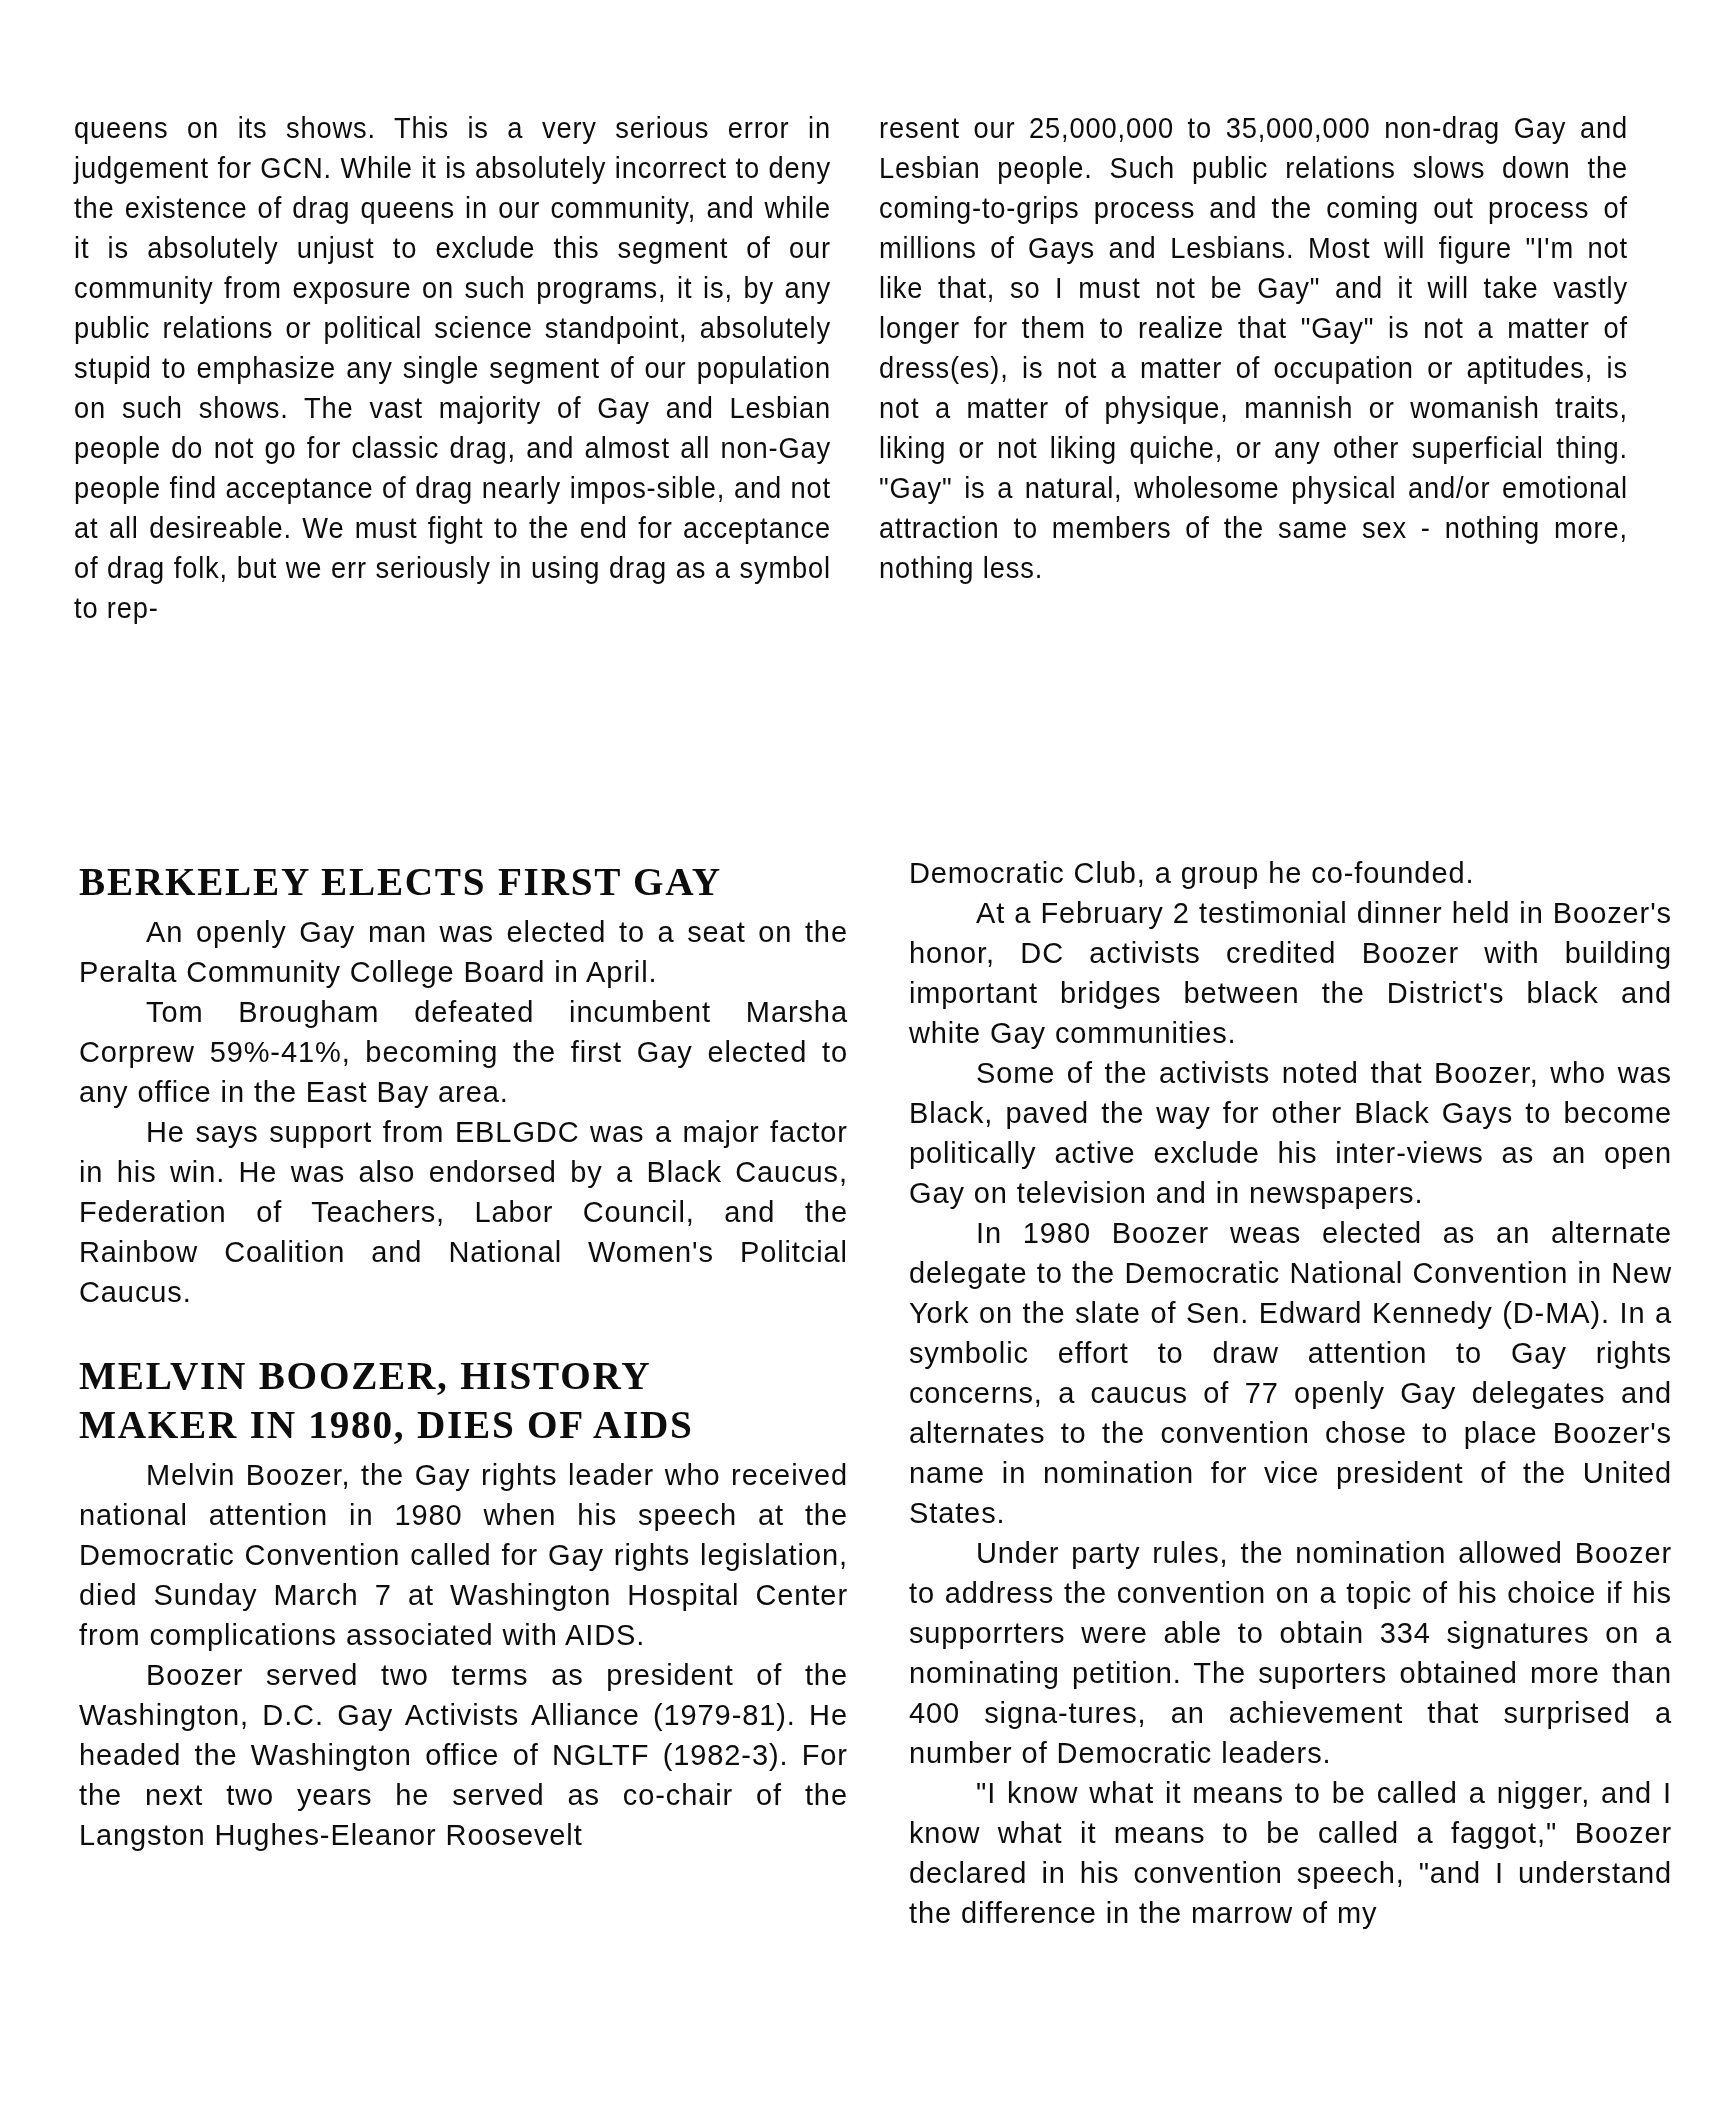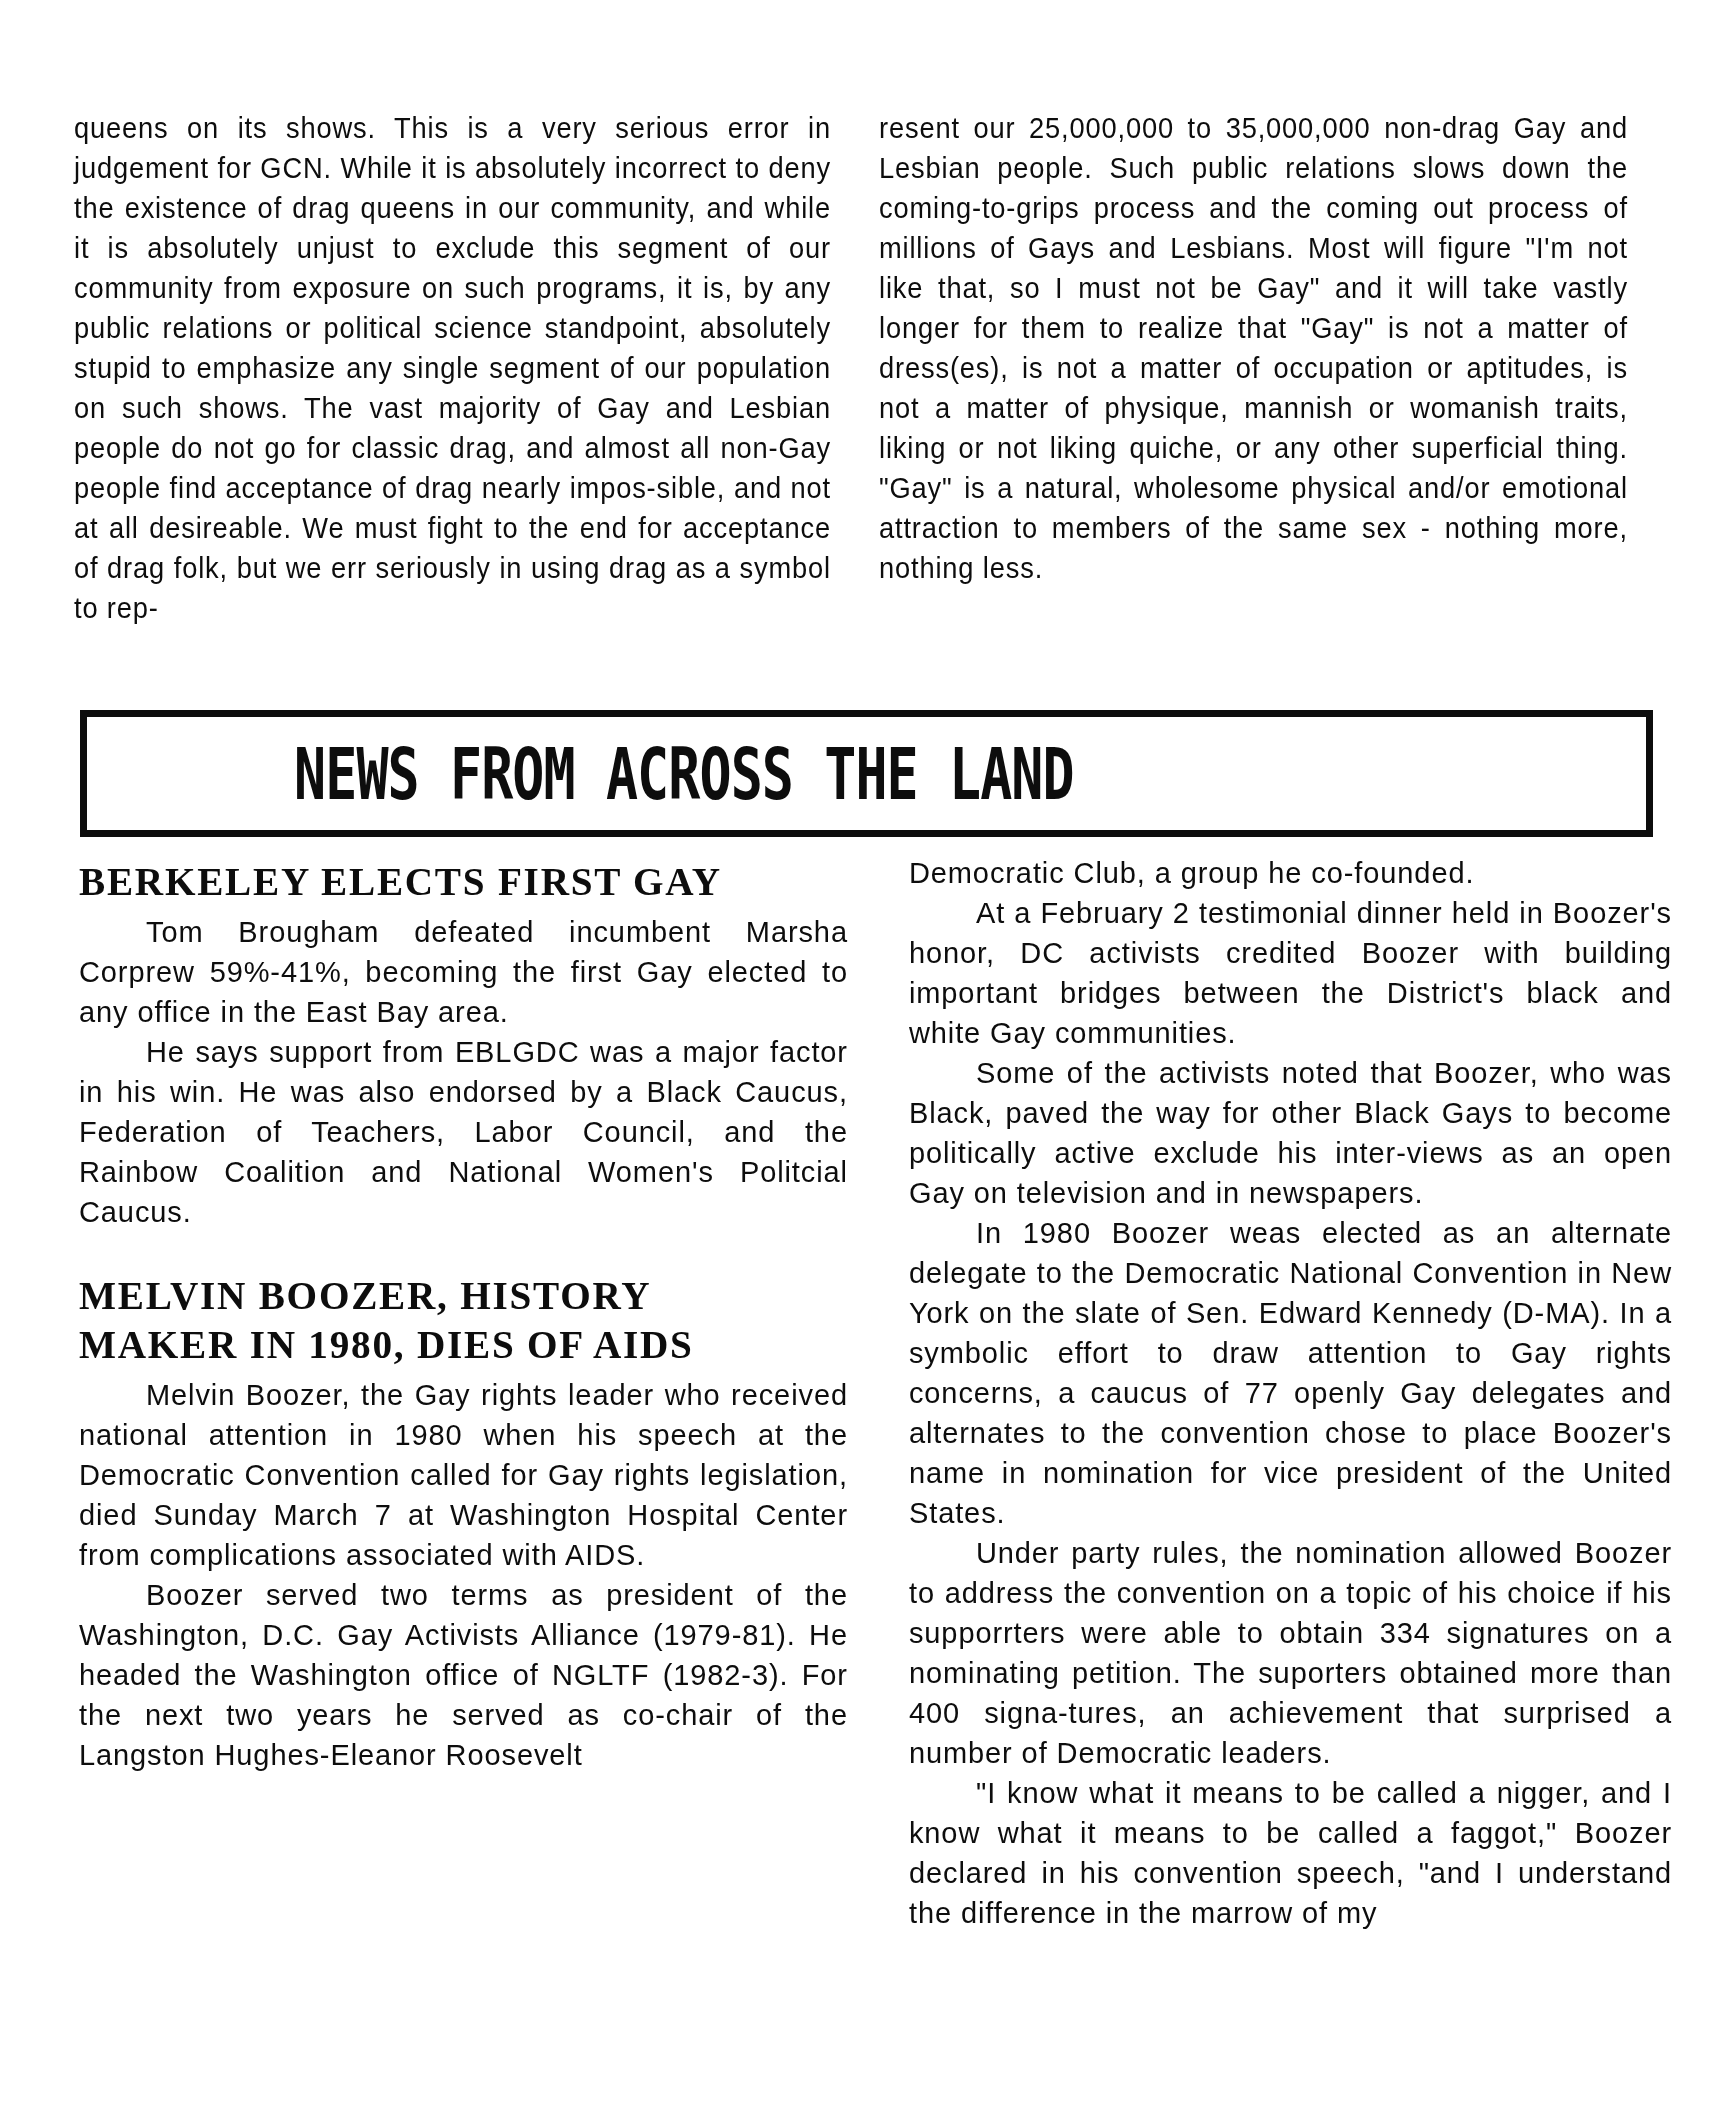--- a/index.html
+++ b/index.html
@@ -103,28 +103,26 @@
 
   <section class="editorial">
     <div class="ed-col left">
       <p>queens on its shows.  This is a very serious error in judgement for GCN. While it is absolutely incorrect to deny the existence of drag queens in our community, and while it is absolutely unjust to exclude this segment of our community from exposure on such programs, it is, by any public relations or political science standpoint, absolutely stupid to emphasize any single segment of our population on such shows. The vast majority of Gay and Lesbian people do not go for classic drag, and almost all non-Gay people find acceptance of drag nearly impos-sible, and not at all desireable.  We must fight to the end for acceptance of drag folk, but we err seriously in using drag as a symbol to rep-</p>
     </div>
     <div class="ed-col right">
       <p>resent our 25,000,000 to 35,000,000 non-drag Gay and Lesbian people.  Such public relations slows down the coming-to-grips process and the coming out process of millions of Gays and Lesbians.  Most will figure "I'm not like that, so I must not be Gay" and it will take vastly longer for them to realize that "Gay" is not a matter of dress(es), is not a matter of occupation or aptitudes, is not a matter of physique, mannish or womanish traits, liking or not liking quiche, or any other superficial thing. "Gay" is a natural, wholesome physical and/or emotional attraction to members of the same sex - nothing more, nothing less.</p>
     </div>
   </section>
 
-  <div class="banner">
-    <span class="banner-title">NEWS FROM ACROSS THE LAND</span>
-  </div>
 
   <section class="news">
     <div class="news-col left">
       <article>
         <h2 class="headline">BERKELEY ELECTS FIRST GAY</h2>
+        <p class="indent">An openly Gay man was elected to a seat on the Peralta Community College Board in April.</p>
         <p class="indent">Tom Brougham defeated incumbent Marsha Corprew 59%-41%, becoming the first Gay elected to any office in the East Bay area.</p>
         <p class="indent">He says support from  EBLGDC was a major factor in his win. He was also endorsed by a Black Caucus, Federation of Teachers, Labor Council, and the Rainbow Coalition and National Women's Politcial Caucus.</p>
       </article>
 
       <article>
         <h2 class="headline second">
           <span>MELVIN BOOZER, HISTORY</span><br>
           <span>MAKER IN 1980, DIES OF AIDS</span>
         </h2>
         <p class="indent">Melvin Boozer, the Gay rights leader who received national attention in 1980 when his speech at the Democratic Convention called for Gay rights legislation, died Sunday March 7 at Washington Hospital Center from complications associated with AIDS.</p>

